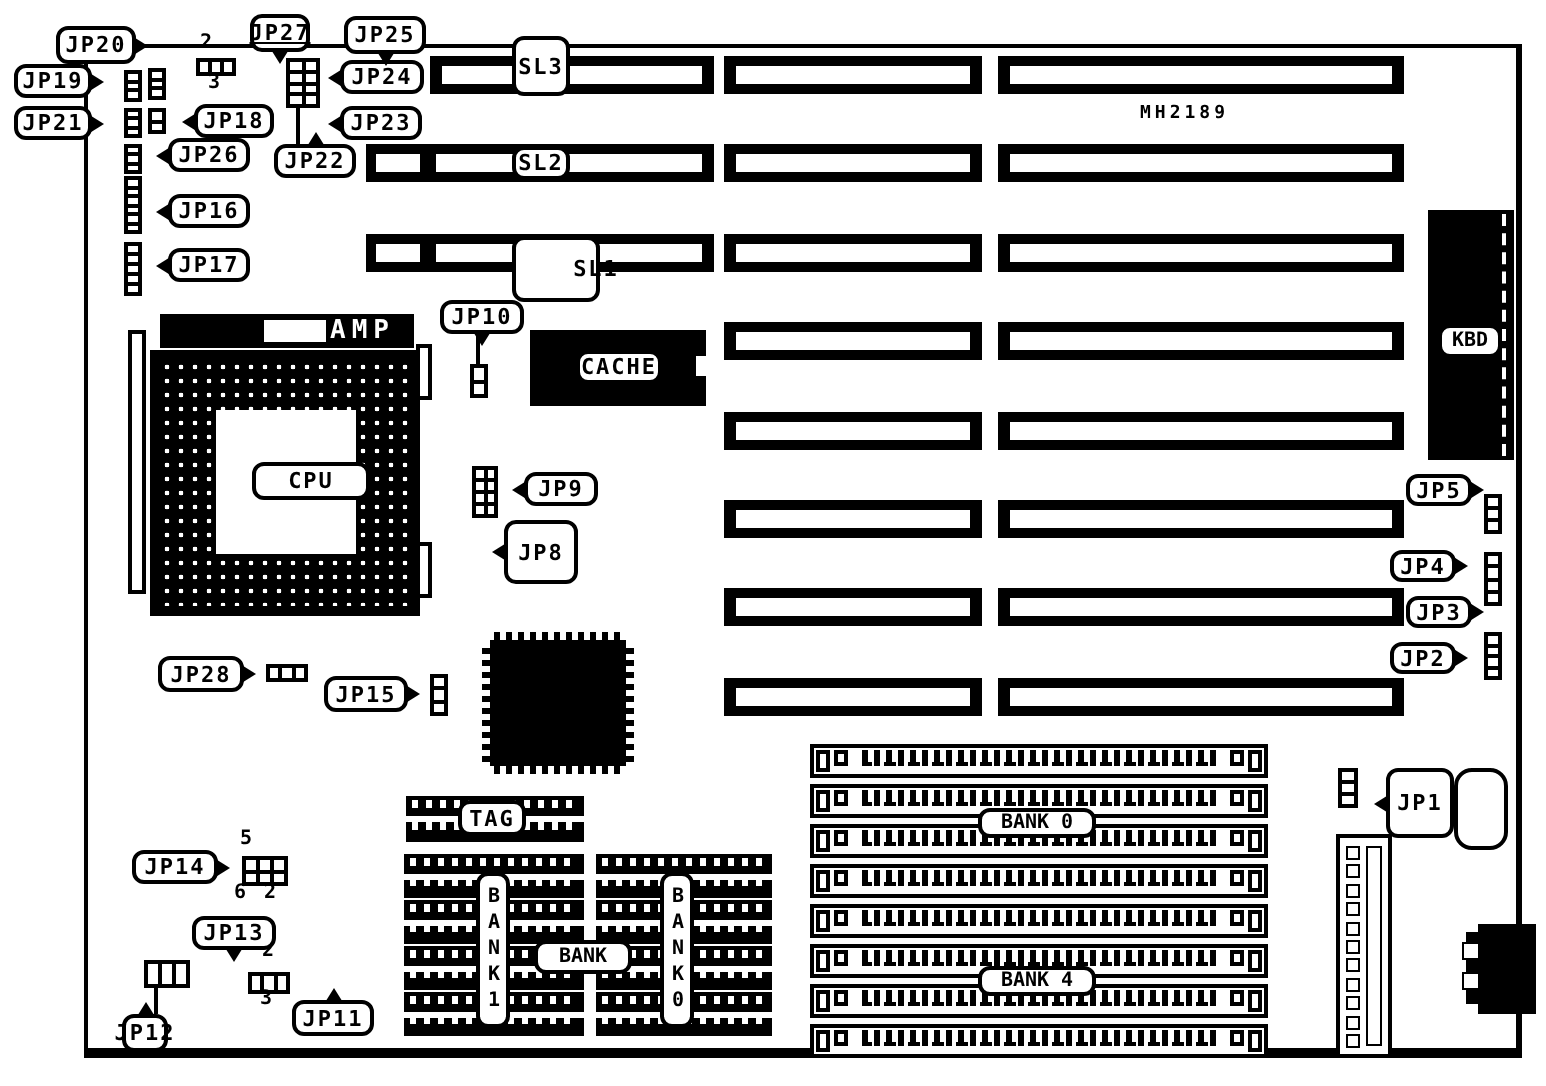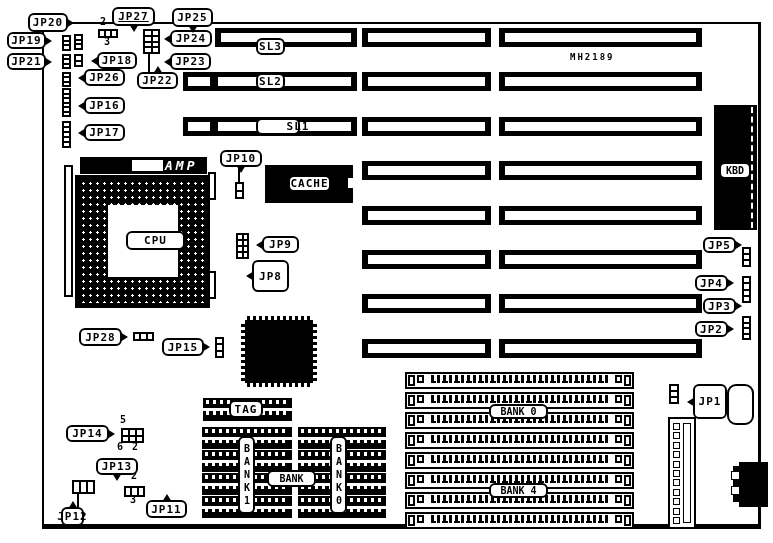--- a/index.html
+++ b/index.html
@@ -114,23 +114,23 @@
     </div>
     <div class="slotseg" style="left: 499px; top: 294px; width: 203px; height: 19px;">
       <div class="stripe" style="left: 6px; width: 191px;"></div>
     </div>
     <div class="slotseg" style="left: 362px; top: 339px; width: 129px; height: 19px;">
       <div class="stripe" style="left: 6px; width: 117px;"></div>
     </div>
     <div class="slotseg" style="left: 499px; top: 339px; width: 203px; height: 19px;">
       <div class="stripe" style="left: 6px; width: 191px;"></div>
     </div>
-    <div class="lbl" style="left: 256px; top: 38px; width: 29px; height: 17px;">SL3</div>
+    <div class="lbl" style="left: 256px; top: 18px; width: 29px; height: 30px;">SL3</div>
     <div class="lbl" style="left: 256px; top: 73px; width: 29px; height: 17px;">SL2</div>
-    <div class="lbl" style="left: 256px; top: 118px; width: 29px; height: 17px; padding-left: 40px;">SL1</div>
+    <div class="lbl" style="left: 256px; top: 118px; width: 29px; height: 33px; padding-left: 40px;">SL1</div>
     <div class="pn" style="left: 570px; top: 53px;">MH2189</div>
     <div class="lbl t-l" style="left: 693px; top: 384px; width: 34px; height: 35px;">JP1</div>
     <div class="jmp" style="left: 669px; top: 384px; width: 10px; height: 20px; grid-template-columns: repeat(1, 1fr); grid-template-rows: repeat(3, 1fr);">
       <i></i>
       <i></i>
       <i></i>
     </div>
     <div class="lbl t-r" style="left: 695px; top: 321px; width: 33px; height: 16px;">JP2</div>
     <div class="jmp" style="left: 742px; top: 316px; width: 9px; height: 24px; grid-template-columns: repeat(1, 1fr); grid-template-rows: repeat(4, 1fr);">
       <i></i>
@@ -253,42 +253,42 @@
       <i></i>
       <i></i>
     </div>
     <div class="lbl t-b" style="left: 172px; top: 8px; width: 41px; height: 19px;">JP25</div>
     <div class="lbl t-l" style="left: 84px; top: 69px; width: 41px; height: 17px;">JP26</div>
     <div class="jmp" style="left: 62px; top: 72px; width: 9px; height: 15px; grid-template-columns: repeat(1, 1fr); grid-template-rows: repeat(3, 1fr);">
       <i></i>
       <i></i>
       <i></i>
     </div>
-    <div class="lbl t-b" style="left: 112px; top: 7px; width: 43px; height: 19px; text-decoration: underline;">JP27</div>
+    <div class="lbl t-b" style="left: 125px; top: 7px; width: 30px; height: 19px; text-decoration: underline;">JP27</div>
     <div class="jmp" style="left: 98px; top: 29px; width: 20px; height: 9px; grid-template-columns: repeat(3, 1fr); grid-template-rows: repeat(1, 1fr);">
       <i></i>
       <i></i>
       <i></i>
     </div>
     <div class="lbl t-r" style="left: 79px; top: 328px; width: 43px; height: 18px;">JP28</div>
     <div class="jmp" style="left: 133px; top: 332px; width: 21px; height: 9px; grid-template-columns: repeat(3, 1fr); grid-template-rows: repeat(1, 1fr);">
       <i></i>
       <i></i>
       <i></i>
     </div>
     <div class="num" style="left: 100px; top: 17px;">2</div>
     <div class="num" style="left: 104px; top: 37px;">3</div>
     <div class="num" style="left: 120px; top: 415px;">5</div>
     <div class="num" style="left: 117px; top: 442px;">6</div>
     <div class="num" style="left: 132px; top: 442px;">2</div>
     <div class="num" style="left: 131px; top: 471px;">2</div>
     <div class="num" style="left: 130px; top: 495px;">3</div>
     <div class="blackbox" style="left: 80px; top: 157px; width: 127px; height: 17px;"></div>
     <div class="white" style="left: 132px; top: 160px; width: 31px; height: 11px;"></div>
-    <div class="amp-text" style="left: 165px; top: 159px; font-style: italic;">AMP</div>
+    <div class="amp-text" style="left: 165px; top: 159px;">AMP</div>
     <div class="socket" style="left: 75px; top: 175px; width: 135px; height: 133px;"></div>
     <div class="white" style="left: 108px; top: 205px; width: 70px; height: 72px;"></div>
     <div class="lbl" style="left: 126px; top: 231px; width: 59px; height: 19px;">CPU</div>
     <div class="whitebox" style="left: 64px; top: 165px; width: 9px; height: 132px;"></div>
     <div class="whitebox" style="left: 208px; top: 172px; width: 8px; height: 28px;"></div>
     <div class="whitebox" style="left: 208px; top: 271px; width: 8px; height: 28px;"></div>
     <div class="blackbox" style="left: 265px; top: 165px; width: 88px; height: 38px;"></div>
     <div class="white" style="left: 348px; top: 178px; width: 5px; height: 10px;"></div>
     <div class="lbl" style="left: 288px; top: 175px; width: 43px; height: 17px;">CACHE</div>
     <div class="blackbox kbd" style="left: 714px; top: 105px; width: 43px; height: 125px;"></div>

